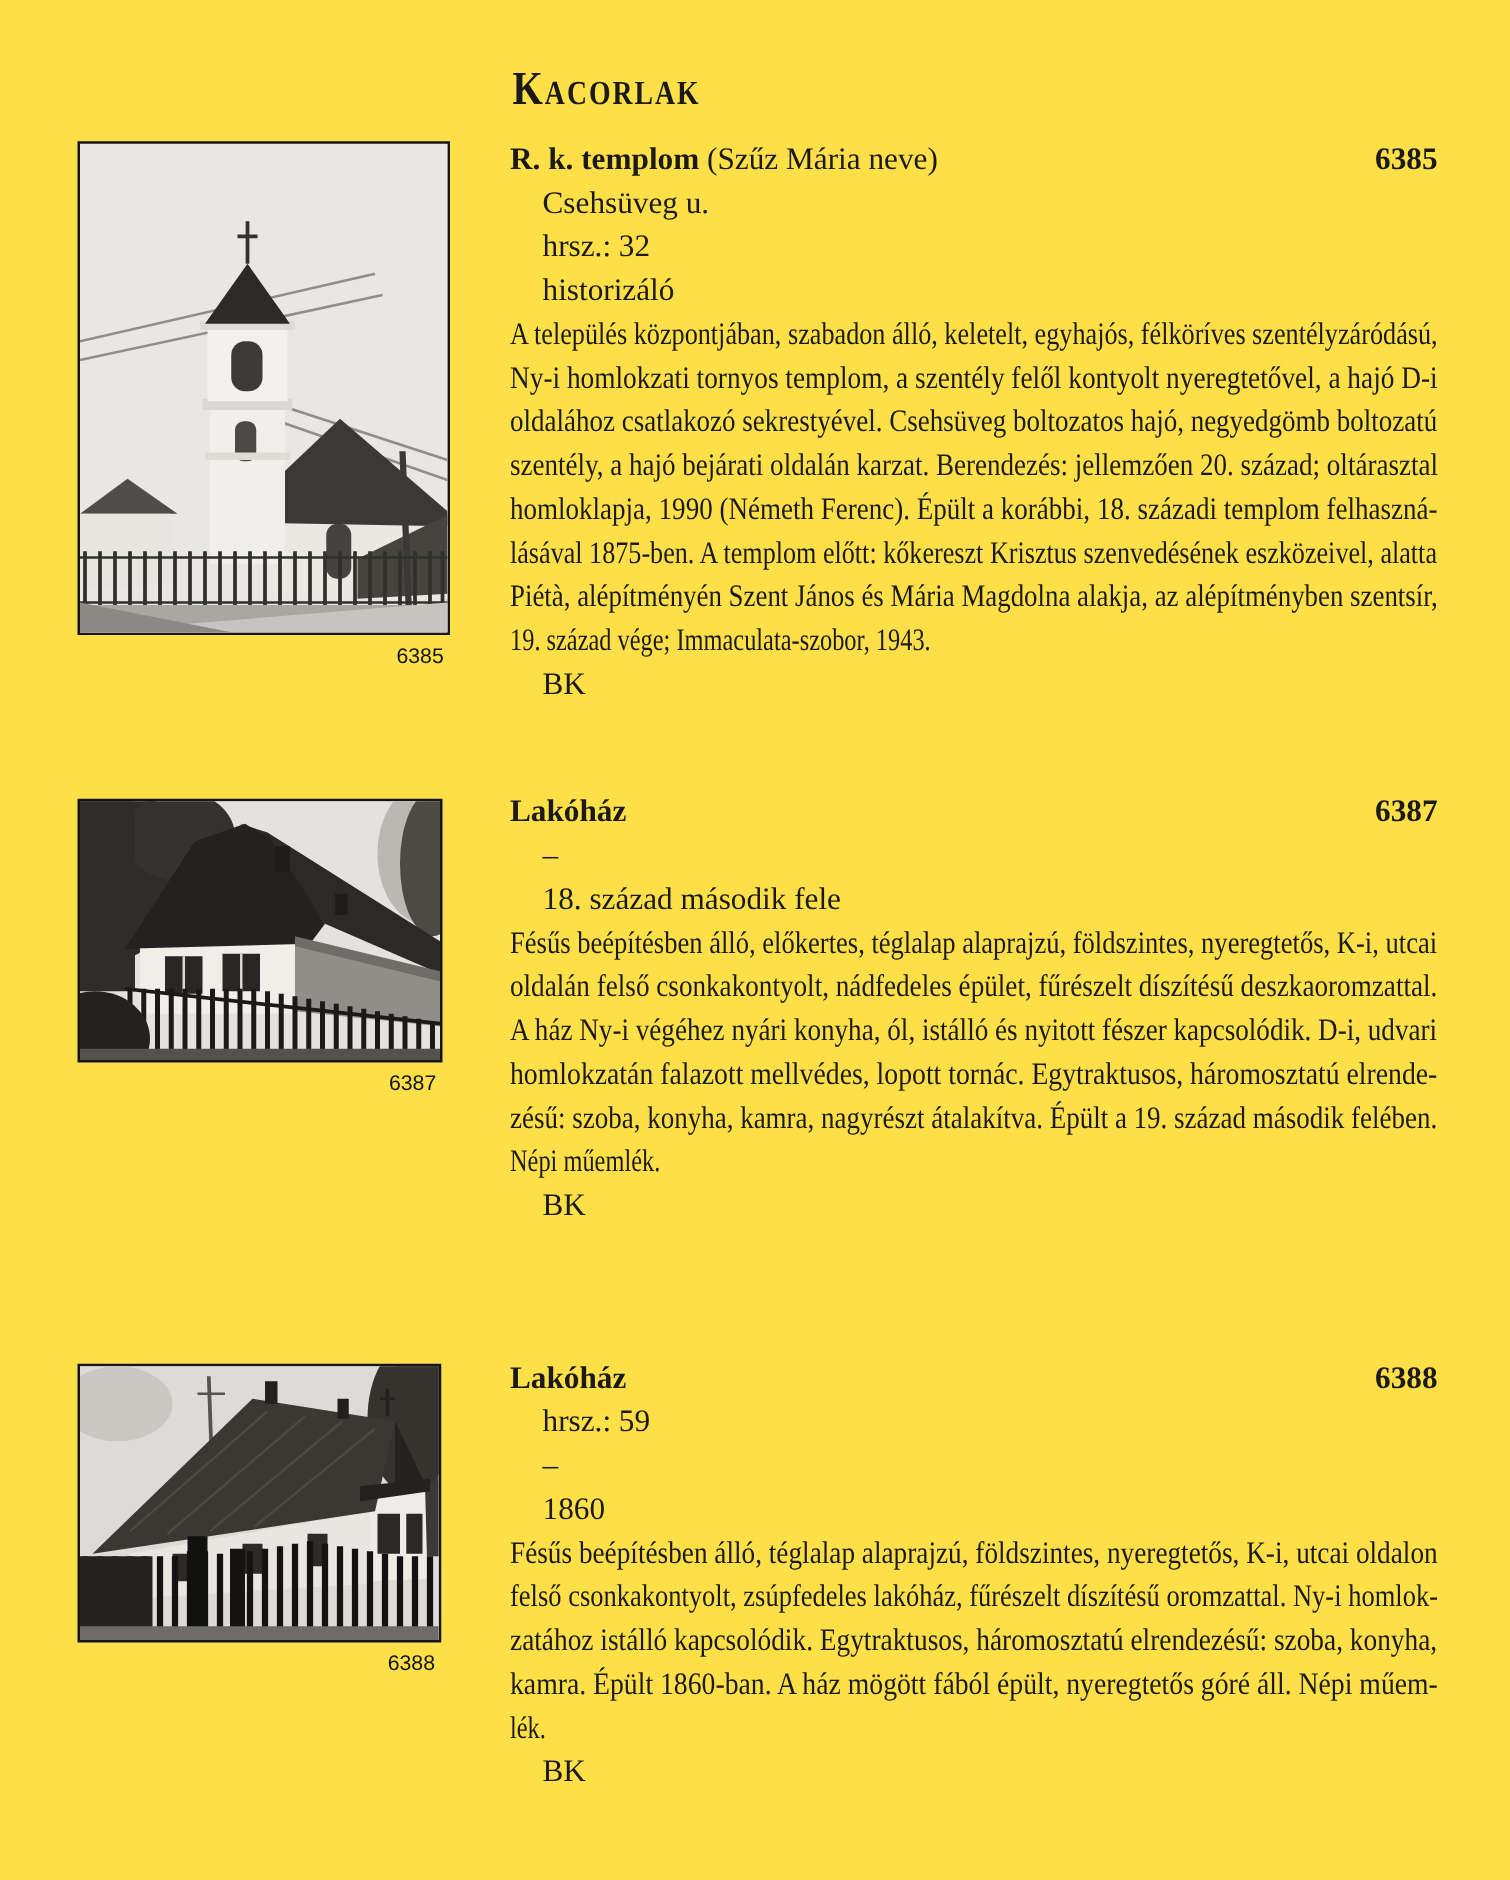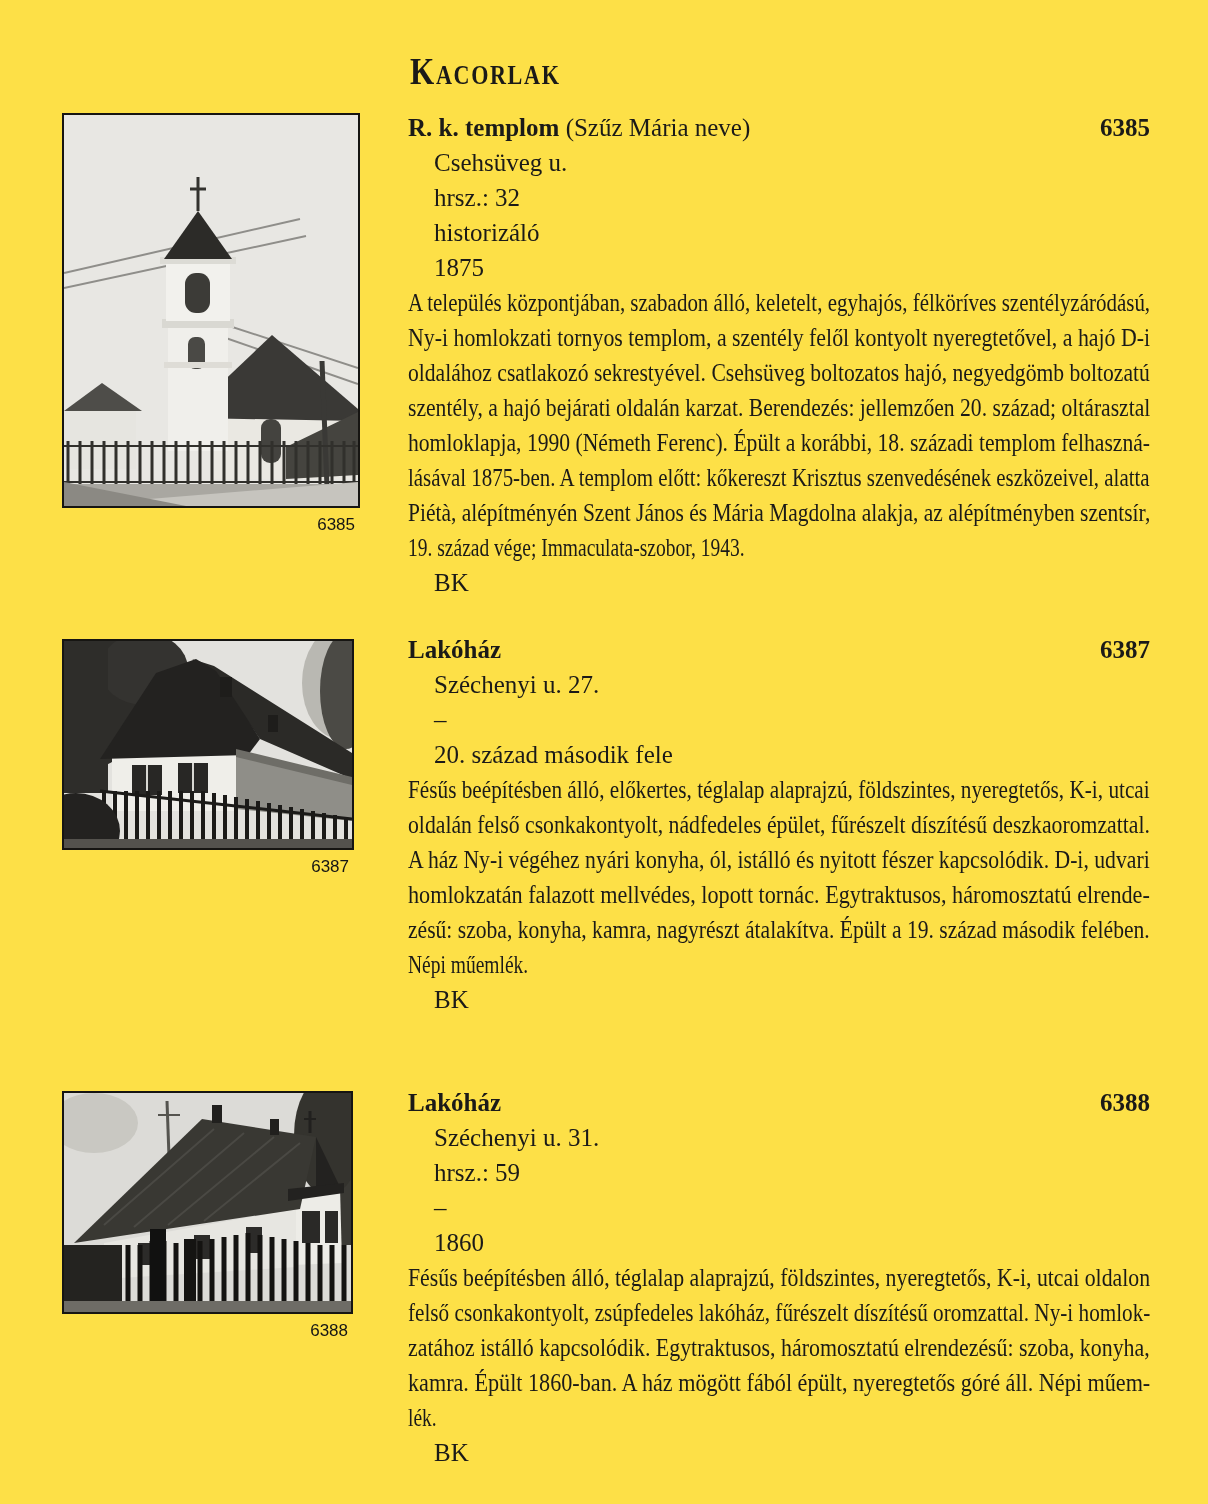--- a/index.html
+++ b/index.html
@@ -168,21 +168,20 @@
     <div class="ehead">
       <div class="ename">
         <span class="b">R. k. templom</span>
         <span class="nrm">(Szűz Mária neve)</span>
       </div>
       <div class="b">6385</div>
     </div>
     <div class="detail">Csehsüveg u.</div>
     <div class="detail">hrsz.: 32</div>
     <div class="detail">historizáló</div>
-    <div class="detail">1875</div>
     <div class="body">
         <div class="pline" style="transform: scaleX(0.838418);">A település központjában, szabadon álló, keletelt, egyhajós, félköríves szentélyzáródású,</div>
         <div class="pline" style="transform: scaleX(0.873969);">Ny-i homlokzati tornyos templom, a szentély felől kontyolt nyeregtetővel, a hajó D-i</div>
         <div class="pline" style="transform: scaleX(0.863795);">oldalához csatlakozó sekrestyével. Csehsüveg boltozatos hajó, negyedgömb boltozatú</div>
         <div class="pline" style="transform: scaleX(0.864802);">szentély, a hajó bejárati oldalán karzat. Berendezés: jellemzően 20. század; oltárasztal</div>
         <div class="pline" style="transform: scaleX(0.864802);">homloklapja, 1990 (Németh Ferenc). Épült a korábbi, 18. századi templom felhaszná-</div>
         <div class="pline" style="transform: scaleX(0.836528);">lásával 1875-ben. A templom előtt: kőkereszt Krisztus szenvedésének eszközeivel, alatta</div>
         <div class="pline" style="transform: scaleX(0.859791);">Piétà, alépítményén Szent János és Mária Magdolna alakja, az alépítményben szentsír,</div>
         <div class="pline last" style="transform: scaleX(0.78);">19. század vége; Immaculata-szobor, 1943.</div>
       </div>
@@ -190,43 +189,41 @@
   </section>
 
   <section class="entry" style="top:632px;">
     <div class="ehead">
       <div class="ename">
         <span class="b">Lakóház</span>
         <span class="nrm"></span>
       </div>
       <div class="b">6387</div>
     </div>
-    <div class="detail">Széchenyi u. 27.</div>
     <div class="detail">–</div>
-    <div class="detail">20. század második fele</div>
+    <div class="detail">18. század második fele</div>
     <div class="body">
         <div class="pline" style="transform: scaleX(0.849943);">Fésűs beépítésben álló, előkertes, téglalap alaprajzú, földszintes, nyeregtetős, K-i, utcai</div>
         <div class="pline" style="transform: scaleX(0.868852);">oldalán felső csonkakontyolt, nádfedeles épület, fűrészelt díszítésű deszkaoromzattal.</div>
         <div class="pline" style="transform: scaleX(0.867836);">A ház Ny-i végéhez nyári konyha, ól, istálló és nyitott fészer kapcsolódik. D-i, udvari</div>
         <div class="pline" style="transform: scaleX(0.88756);">homlokzatán falazott mellvédes, lopott tornác. Egytraktusos, háromosztatú elrende-</div>
         <div class="pline" style="transform: scaleX(0.863795);">zésű: szoba, konyha, kamra, nagyrészt átalakítva. Épült a 19. század második felében.</div>
         <div class="pline last" style="transform: scaleX(0.78);">Népi műemlék.</div>
       </div>
     <div class="sig">BK</div>
   </section>
 
   <section class="entry" style="top:1085px;">
     <div class="ehead">
       <div class="ename">
         <span class="b">Lakóház</span>
         <span class="nrm"></span>
       </div>
       <div class="b">6388</div>
     </div>
-    <div class="detail">Széchenyi u. 31.</div>
     <div class="detail">hrsz.: 59</div>
     <div class="detail">–</div>
     <div class="detail">1860</div>
     <div class="body">
         <div class="pline" style="transform: scaleX(0.871915);">Fésűs beépítésben álló, téglalap alaprajzú, földszintes, nyeregtetős, K-i, utcai oldalon</div>
         <div class="pline" style="transform: scaleX(0.848);">felső csonkakontyolt, zsúpfedeles lakóház, fűrészelt díszítésű oromzattal. Ny-i homlok-</div>
         <div class="pline" style="transform: scaleX(0.875);">zatához istálló kapcsolódik. Egytraktusos, háromosztatú elrendezésű: szoba, konyha,</div>
         <div class="pline" style="transform: scaleX(0.886499);">kamra. Épült 1860-ban. A ház mögött fából épült, nyeregtetős góré áll. Népi műem-</div>
         <div class="pline last" style="transform: scaleX(0.78);">lék.</div>
       </div>

